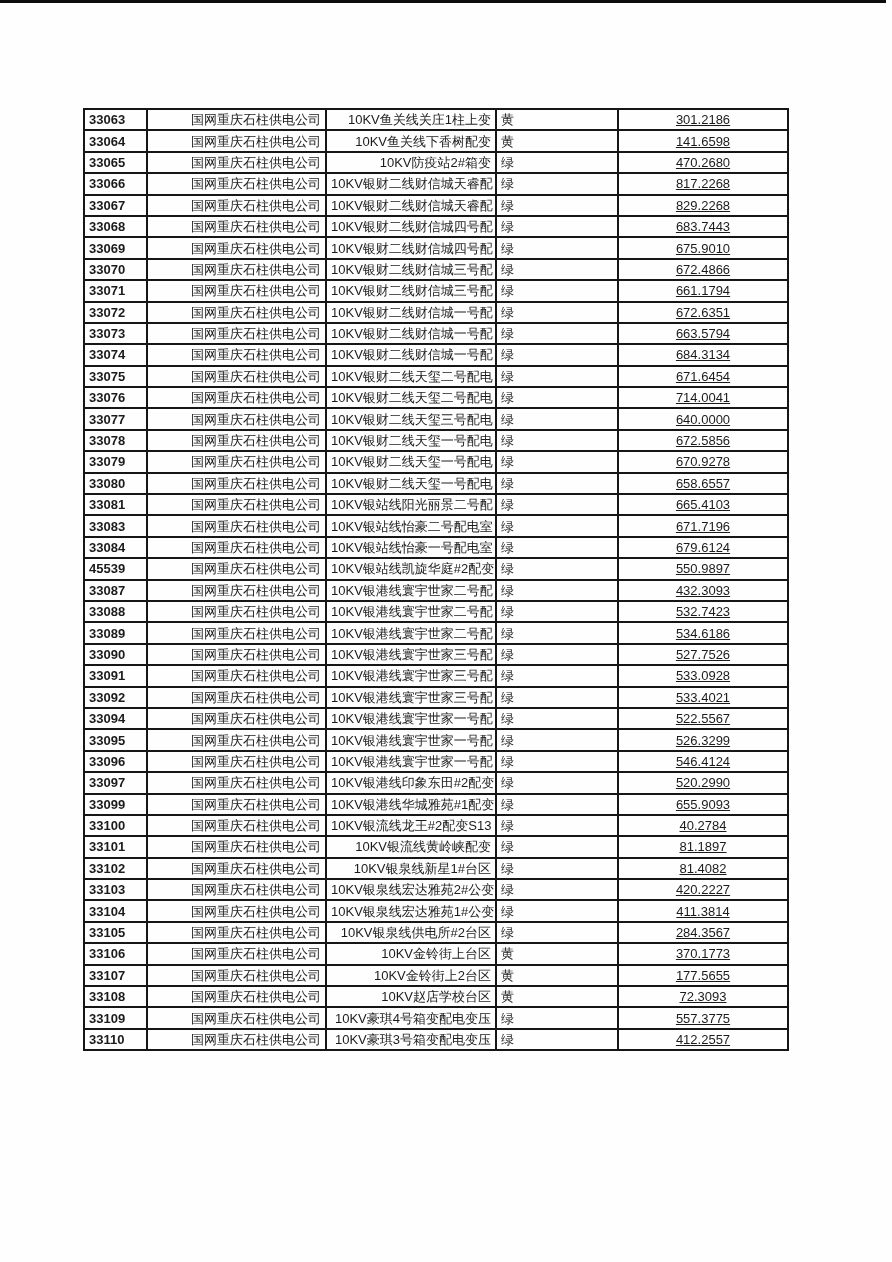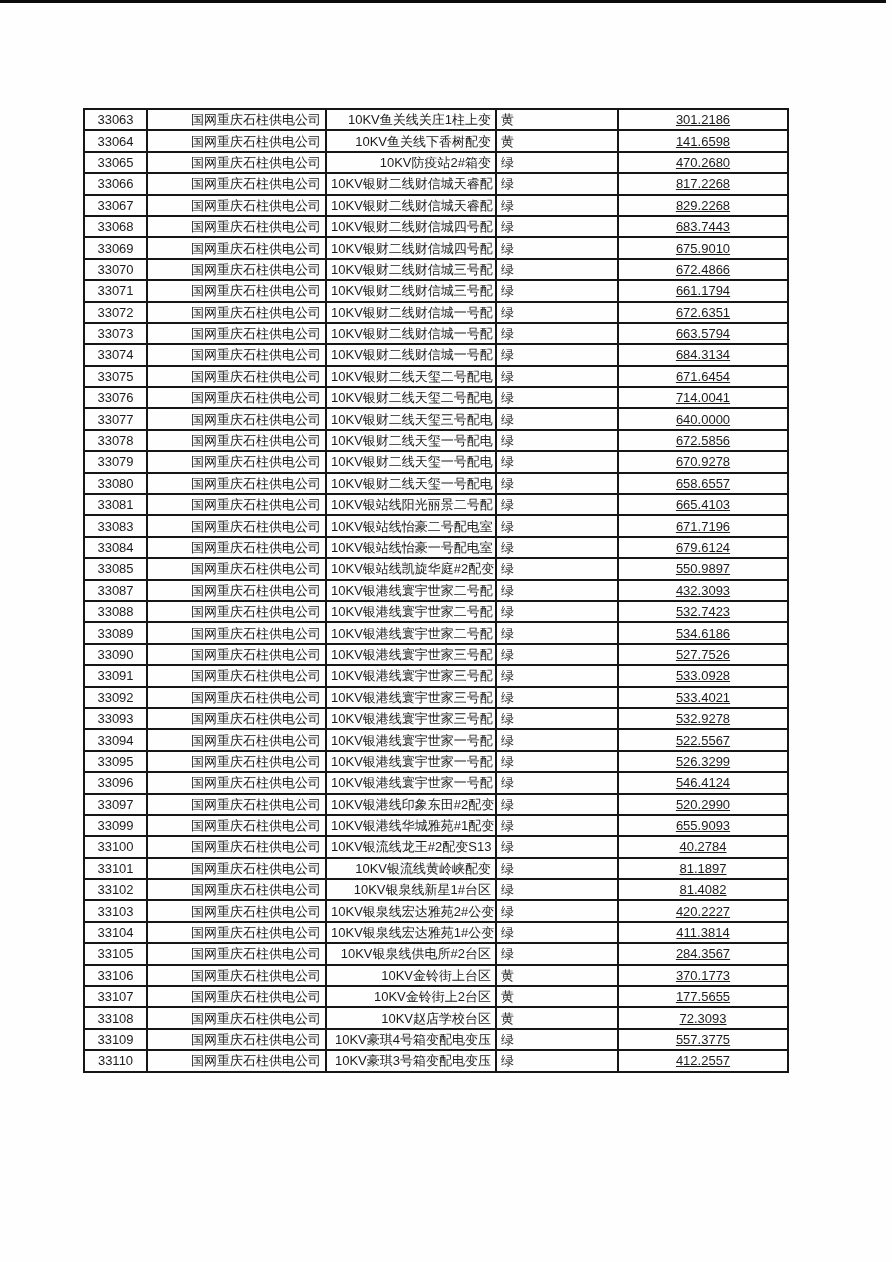--- a/index.html
+++ b/index.html
@@ -36,21 +36,21 @@
   table.grid td {
     border: 2px solid #161616;
     padding: 0 4px;
     font-size: 13px;
     line-height: 17px;
     color: #1b1b1b;
     overflow: hidden;
     white-space: nowrap;
     vertical-align: middle;
   }
-  td.col-id     { text-align: center; padding: 0 2px; }
+  td.col-id     { padding: 0 2px; font-weight: bold; }
   td.col-company{ text-align: right;   padding-left: 6px; }
   td.col-line   { text-align: right;   padding-left: 4px; padding-right: 0; }
   td.col-status { text-align: left;   padding-left: 4px; }
   td.col-value  { text-align: center; text-decoration: underline; }
 </style>
 </head>
 <body>
 
 <div class="top-edge"></div>
 
@@ -204,21 +204,21 @@
         <td class="col-value">671.7196</td>
       </tr>
       <tr>
         <td class="col-id">33084</td>
         <td class="col-company">国网重庆石柱供电公司</td>
         <td class="col-line">10KV银站线怡豪一号配电室</td>
         <td class="col-status">绿</td>
         <td class="col-value">679.6124</td>
       </tr>
       <tr>
-        <td class="col-id">33085</td>
+        <td class="col-id">45539</td>
         <td class="col-company">国网重庆石柱供电公司</td>
         <td class="col-line">10KV银站线凯旋华庭#2配变</td>
         <td class="col-status">绿</td>
         <td class="col-value">550.9897</td>
       </tr>
       <tr>
         <td class="col-id">33087</td>
         <td class="col-company">国网重庆石柱供电公司</td>
         <td class="col-line">10KV银港线寰宇世家二号配</td>
         <td class="col-status">绿</td>
@@ -251,27 +251,20 @@
         <td class="col-line">10KV银港线寰宇世家三号配</td>
         <td class="col-status">绿</td>
         <td class="col-value">533.0928</td>
       </tr>
       <tr>
         <td class="col-id">33092</td>
         <td class="col-company">国网重庆石柱供电公司</td>
         <td class="col-line">10KV银港线寰宇世家三号配</td>
         <td class="col-status">绿</td>
         <td class="col-value">533.4021</td>
-      </tr>
-      <tr>
-        <td class="col-id">33093</td>
-        <td class="col-company">国网重庆石柱供电公司</td>
-        <td class="col-line">10KV银港线寰宇世家三号配</td>
-        <td class="col-status">绿</td>
-        <td class="col-value">532.9278</td>
       </tr>
       <tr>
         <td class="col-id">33094</td>
         <td class="col-company">国网重庆石柱供电公司</td>
         <td class="col-line">10KV银港线寰宇世家一号配</td>
         <td class="col-status">绿</td>
         <td class="col-value">522.5567</td>
       </tr>
       <tr>
         <td class="col-id">33095</td>

